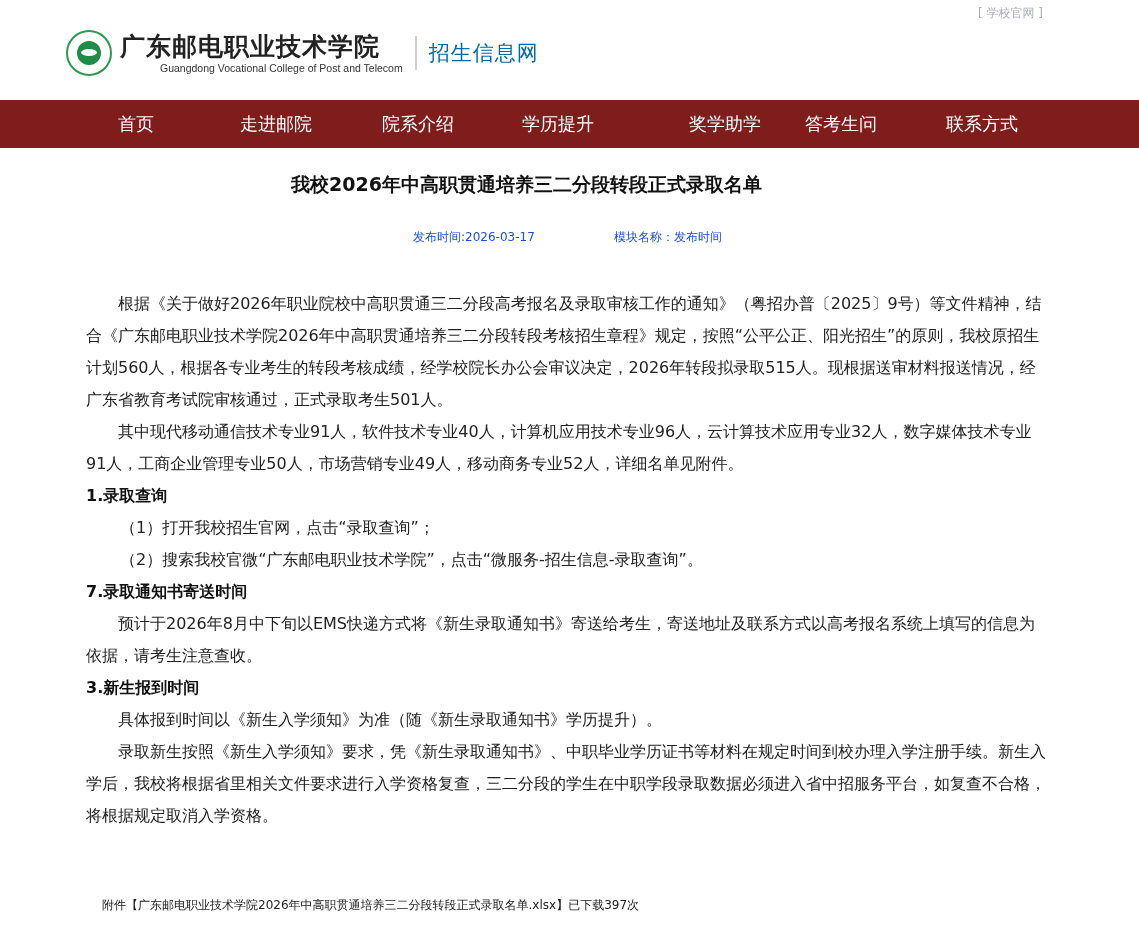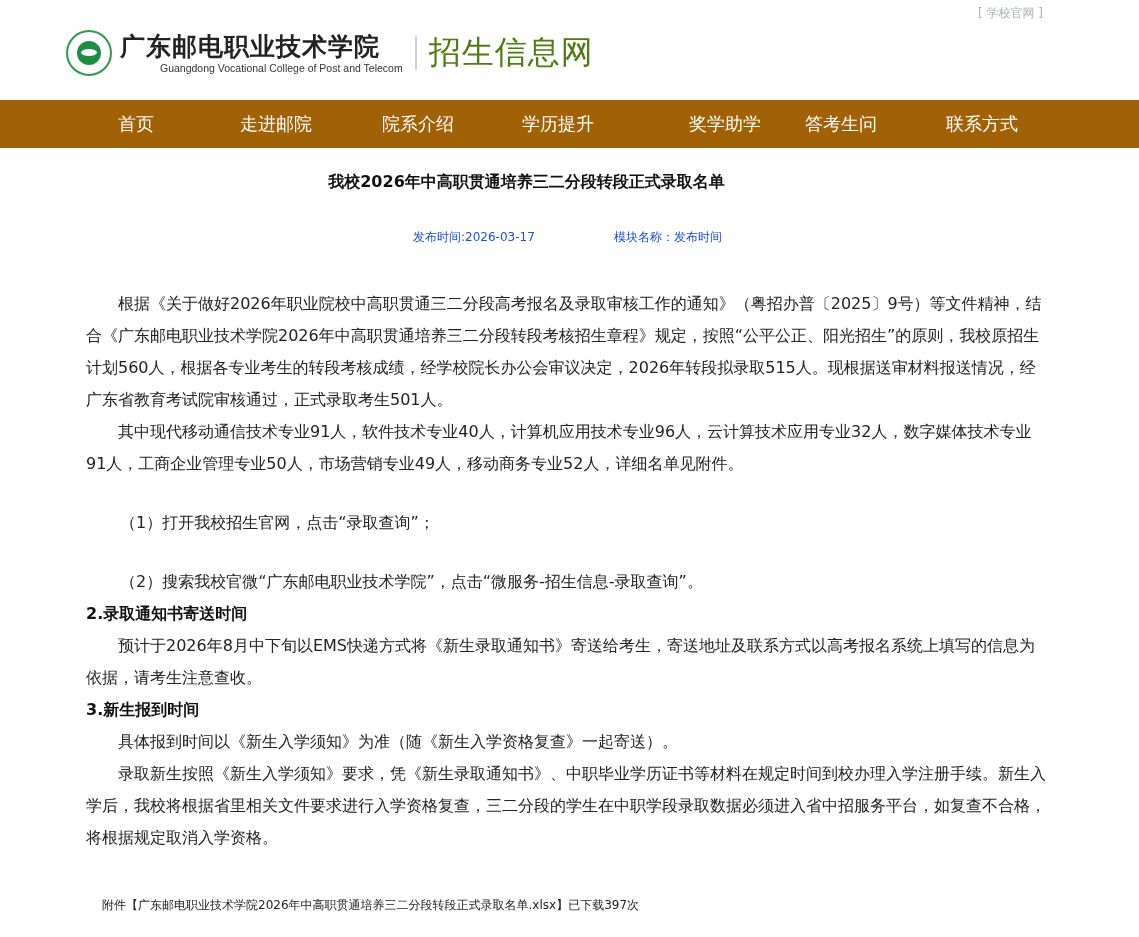--- a/index.html
+++ b/index.html
@@ -9,32 +9,32 @@
   .top-link { position: absolute; top: 5px; left: 978px; font-size: 12px; color: #aab0b8; }
 
   .header { position: absolute; top: 28px; left: 66px; height: 50px; display: flex; align-items: center; }
   .logo-circle { width: 46px; height: 46px; border-radius: 50%; border: 2px solid #2c9a50; position: relative; background: #fff; }
   .logo-circle .inner { position: absolute; left: 9px; top: 9px; width: 24px; height: 24px; border-radius: 50%; background: #1f8c45; }
   .logo-circle .inner::after { content: ""; position: absolute; left: 4px; top: 8px; width: 16px; height: 7px; border-radius: 50%; background: #fff; }
   .logo-text { margin-left: 8px; display: flex; flex-direction: column; }
   .logo-cn { font-family: "DejaVu Serif", serif; font-size: 25px; font-weight: bold; color: #222; letter-spacing: 1px; line-height: 30px; }
   .logo-en { font-family: "Liberation Sans", sans-serif; font-size: 10.5px; color: #333; line-height: 12px; margin-left: 40px; }
   .logo-sep { width: 2px; height: 34px; background: #d0d0d0; margin: 0 12px 0 12px; }
-  .site-name { font-size: 32px; color: #4d7c0f; letter-spacing: 1px; }
+  .site-name { font-size: 21px; color: #0369a1; letter-spacing: 1px; }
 
-  .nav { position: absolute; top: 100px; left: 0; width: 1139px; height: 48px; background: #a16207; }
+  .nav { position: absolute; top: 100px; left: 0; width: 1139px; height: 48px; background: #7f1d1d; }
   .nav-item { position: absolute; top: 0; height: 48px; line-height: 48px; font-size: 18px; color: #fff; white-space: nowrap; }
 
-  .title { position: absolute; top: 172px; left: 0; width: 1053px; text-align: center; font-size: 16px; font-weight: bold; color: #111; }
+  .title { position: absolute; top: 172px; left: 0; width: 1053px; text-align: center; font-size: 19px; font-weight: bold; color: #111; }
   .meta { position: absolute; top: 229px; font-size: 12px; color: #1d4ed8; }
 
   .content { position: absolute; left: 86px; top: 288px; width: 962px; font-size: 16px; line-height: 32px; color: #222; }
   .content p { text-indent: 32px; }
   .content h4 { font-size: 16px; font-weight: bold; color: #111; line-height: 32px; }
-  .content .sub { padding-left: 34px; text-indent: 0; margin-top: 27px; }
+  .content .sub { padding-left: 34px; text-indent: 0; }
 
   .attach { position: absolute; left: 86px; top: 897px; font-size: 12px; color: #222; white-space: nowrap; margin-left: 16px; }
   .attach .link { color: #222; }
 </style>
 </head>
 <body>
 
 <a class="top-link">[ 学校官网 ]</a>
 
 <div class="header">
@@ -64,24 +64,25 @@
 <div class="meta" style="left:413px">
   <span>发布时间:</span><span>2026-03-17</span>
 </div>
 <div class="meta" style="left:614px">
   <span>模块名称：</span><span>发布时间</span>
 </div>
 
 <div class="content">
   <p>根据《关于做好2026年职业院校中高职贯通三二分段高考报名及录取审核工作的通知》（粤招办普〔2025〕9号）等文件精神，结合《广东邮电职业技术学院2026年中高职贯通培养三二分段转段考核招生章程》规定，按照“公平公正、阳光招生”的原则，我校原招生计划560人，根据各专业考生的转段考核成绩，经学校院长办公会审议决定，2026年转段拟录取515人。现根据送审材料报送情况，经广东省教育考试院审核通过，正式录取考生501人。</p>
   <p>其中现代移动通信技术专业91人，软件技术专业40人，计算机应用技术专业96人，云计算技术应用专业32人，数字媒体技术专业91人，工商企业管理专业50人，市场营销专业49人，移动商务专业52人，详细名单见附件。</p>
+  <h4>1.录取查询</h4>
   <p class="sub">（1）打开我校招生官网，点击“录取查询”；</p>
   <p class="sub">（2）搜索我校官微“广东邮电职业技术学院”，点击“微服务-招生信息-录取查询”。</p>
-  <h4>2.录取通知书寄送时间</h4>
+  <h4>7.录取通知书寄送时间</h4>
   <p>预计于2026年8月中下旬以EMS快递方式将《新生录取通知书》寄送给考生，寄送地址及联系方式以高考报名系统上填写的信息为依据，请考生注意查收。</p>
   <h4>3.新生报到时间</h4>
-  <p>具体报到时间以《新生入学须知》为准（随《新生入学资格复查》一起寄送）。</p>
+  <p>具体报到时间以《新生入学须知》为准（随《新生录取通知书》学历提升）。</p>
   <p>录取新生按照《新生入学须知》要求，凭《新生录取通知书》、中职毕业学历证书等材料在规定时间到校办理入学注册手续。新生入学后，我校将根据省里相关文件要求进行入学资格复查，三二分段的学生在中职学段录取数据必须进入省中招服务平台，如复查不合格，将根据规定取消入学资格。</p>
 </div>
 
 <div class="attach">
   <span>附件</span><a class="link">【广东邮电职业技术学院2026年中高职贯通培养三二分段转段正式录取名单.xlsx】</a><span>已下载397次</span>
 </div>
 
 </body></html>

